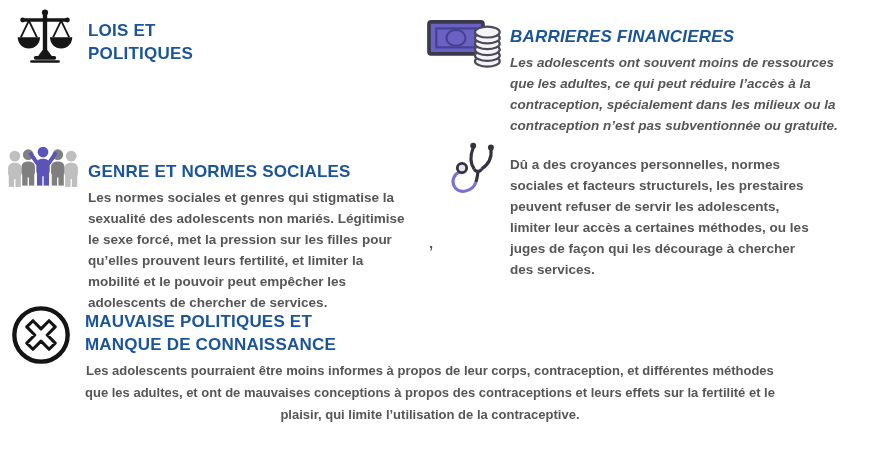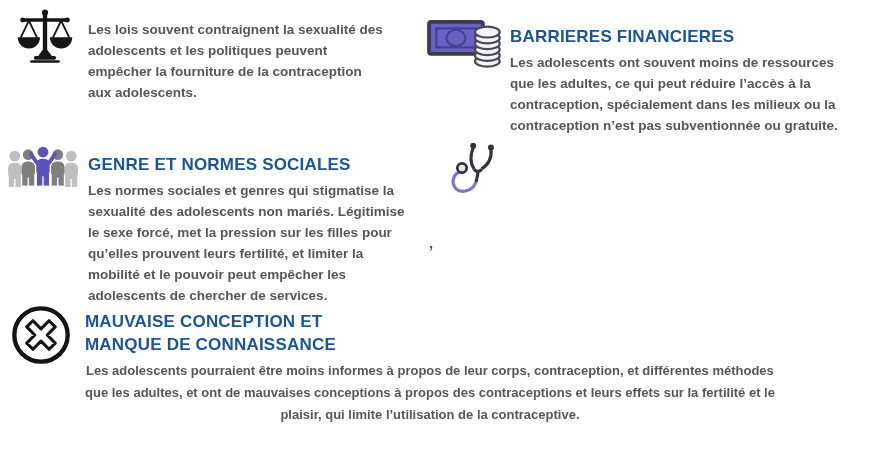--- a/index.html
+++ b/index.html
@@ -13,22 +13,22 @@
   .title{
     margin:0 0 4px 0;color:#1B5598;font-size:17px;font-weight:700;
     line-height:23px;letter-spacing:0.2px;white-space:pre-line;
   }
   .body{
     margin:0;color:#565659;font-size:13.5px;font-weight:700;
     line-height:21px;white-space:pre;
   }
   
   .icon-laws{left:14px;top:8px;}         .txt-laws{left:88px;top:19px;}
-  .icon-fin{left:426px;top:16px;}        .txt-fin{left:510px;top:25px;}
-  .icon-gender{left:6px;top:144px;}      .txt-gender{left:88px;top:153px;}
+  .icon-fin{left:426px;top:16px;}        .txt-fin{left:510px;top:25px;font-style:italic;}
+  .icon-gender{left:6px;top:144px;}      .txt-gender{left:88px;top:160px;}
   .icon-provider{left:448px;top:140px;}  .txt-provider{left:510px;top:154px;}
   .icon-misc{left:10px;top:304px;}       .txt-misc{left:85px;top:310px;}
   .txt-misc .body{font-size:13px;line-height:22px;text-align:center;}
   .stray{
     position:absolute;left:429px;top:242px;color:#565659;
     font-size:15px;font-weight:700;
   }
 </style>
 </head>
 <body>
@@ -45,24 +45,21 @@
         <path d="M24 20 L11 47 M24 20 L37 47 M76 20 L63 47 M76 20 L89 47" stroke="#161616" stroke-width="3" fill="none"></path>
         <path d="M6 47 A18 18 0 0 0 42 47 Z"></path>
         <path d="M58 47 A18 18 0 0 0 94 47 Z"></path>
         <path d="M50 62 L61 77 L39 77 Z"></path>
         <rect x="32" y="77" width="36" height="6" rx="3"></rect>
         <rect x="26" y="84" width="48" height="4" rx="2"></rect>
       </g>
     </svg>
   </span>
   <div class="txt txt-laws">
-    <p class="body">Les lois souvent contraignent la sexualité des
-adolescents et les politiques peuvent
-empêcher la fourniture de la contraception
-aux adolescents.</p>
+    <h3 class="title">LOIS ET POLITIQUES</h3>
   </div>
 </div>
 
 <div class="section">
   <span class="icon icon-fin">
     <svg width="76" height="54" viewBox="0 0 104 74">
       <rect x="4" y="8" width="74" height="44" rx="3" fill="#6A62C2" stroke="#3A3A4C" stroke-width="5"></rect>
       <rect x="14" y="17" width="54" height="26" fill="none" stroke="#474193" stroke-width="3"></rect>
       <ellipse cx="41" cy="30" rx="13" ry="11" fill="none" stroke="#474193" stroke-width="3"></ellipse>
       <g fill="#F4F4F6" stroke="#4A4A58" stroke-width="3">
@@ -144,32 +141,38 @@
         <path d="M27 8 C24 16 23 24 28 31"></path>
         <path d="M46 10 C47 18 45 25 36 31"></path>
         <path d="M28 31 C30 34.5 34 34.5 36 31"></path>
         <path d="M32 34 C32 38 31 41 30 45"></path>
       </g>
       <path d="M30 45 C26 56 12 58 7 50 C3 43 7 36 13 34" fill="none" stroke="#7A71D6" stroke-width="3.4"></path>
       <circle cx="15" cy="30" r="5" fill="#E8E8EC" stroke="#34343E" stroke-width="3"></circle>
     </svg>
   </span>
   <div class="txt txt-provider">
+    <p class="body">Dû a des croyances personnelles, normes
+sociales et facteurs structurels, les prestaires
+peuvent refuser de servir les adolescents,
+limiter leur accès a certaines méthodes, ou les
+juges de façon qui les décourage à chercher
+des services.</p>
   </div>
 </div>
 
 <div class="section">
   <span class="icon icon-misc">
     <svg width="62" height="62" viewBox="0 0 100 100">
       <circle cx="50" cy="50" r="43" fill="none" stroke="#141414" stroke-width="7"></circle>
       <path d="M50 40 L63 27 L73 37 L60 50 L73 63 L63 73 L50 60 L37 73 L27 63 L40 50 L27 37 L37 27 Z" fill="#ffffff" stroke="#141414" stroke-width="5" stroke-linejoin="round"></path>
     </svg>
   </span>
   <div class="txt txt-misc">
-    <h3 class="title">MAUVAISE CONCEPTION ET
+    <h3 class="title">MAUVAISE POLITIQUES ET
 MANQUE DE CONNAISSANCE</h3>
     <p class="body">Les adolescents pourraient être moins informes à propos de leur corps, contraception, et différentes méthodes
 que les adultes, et ont de mauvaises conceptions à propos des contraceptions et leurs effets sur la fertilité et le
 plaisir, qui limite l’utilisation de la contraceptive.</p>
   </div>
 </div>
 
 <span class="stray">’</span>
 
 </body></html>

